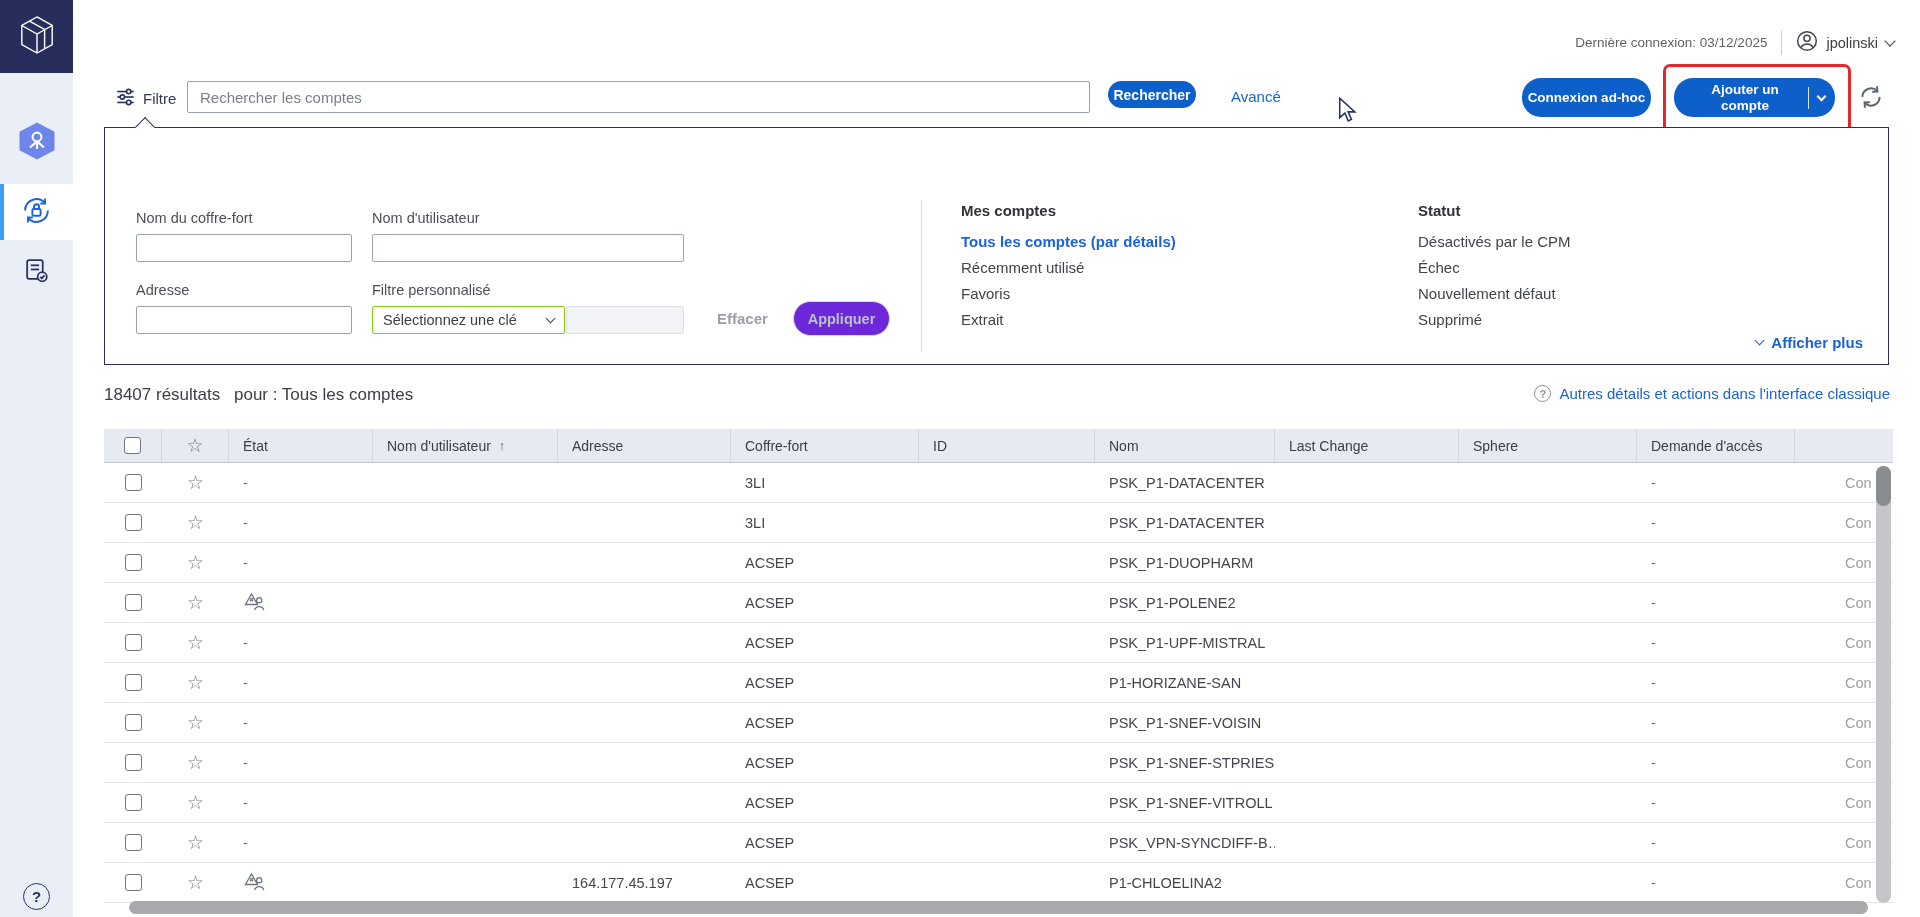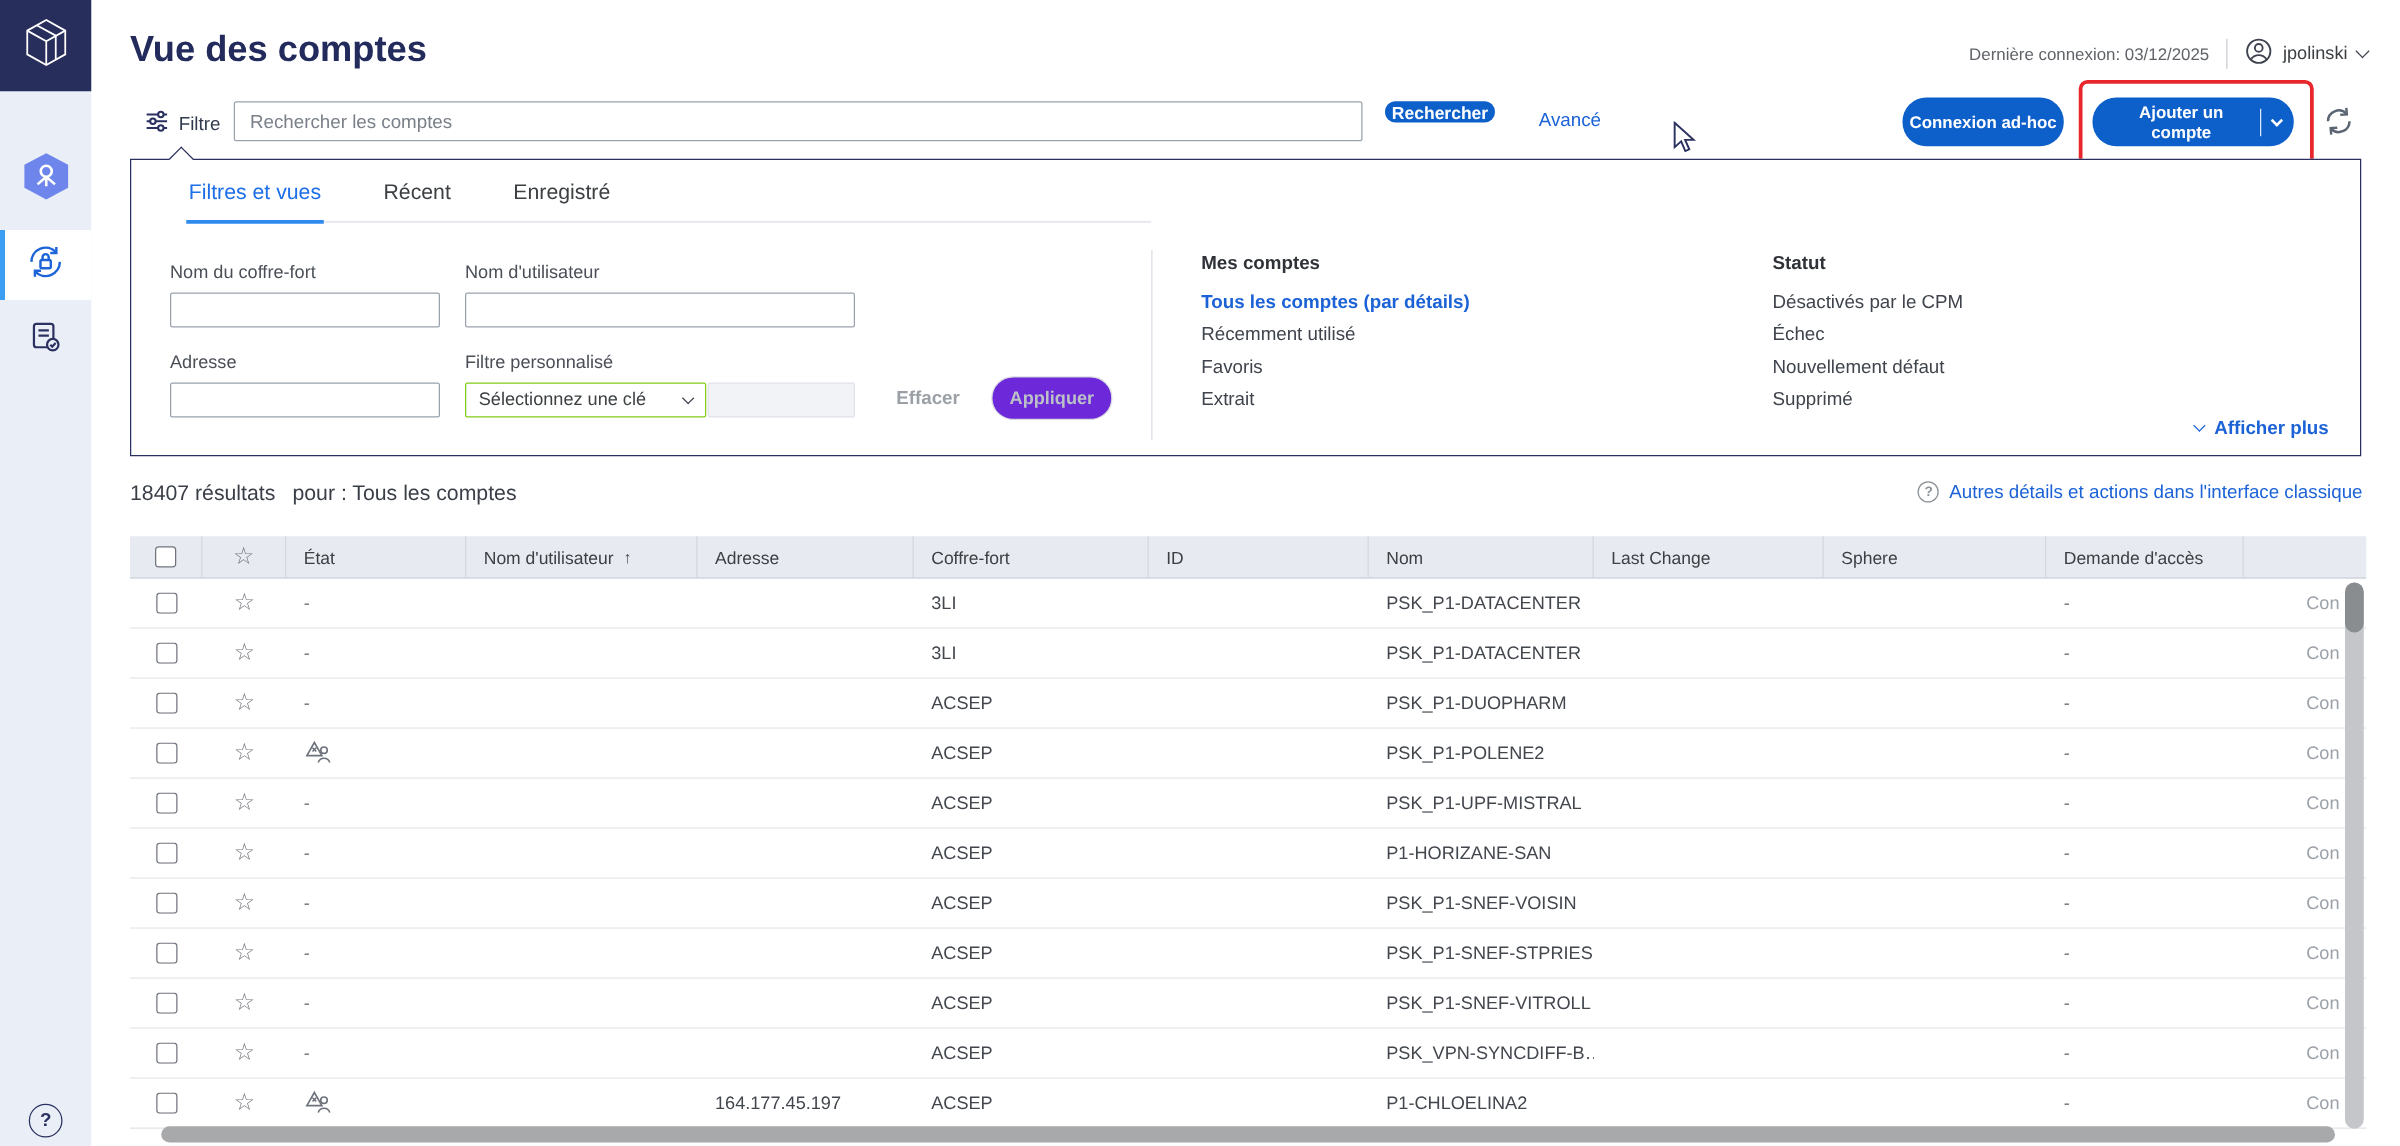--- a/index.html
+++ b/index.html
@@ -31,21 +31,21 @@
 
   
   .filter-btn { position:absolute; left:115px; top:87px; display:flex; align-items:center; gap:7px;
     font-size:15px; color:#323a4e; }
   .search-input { position:absolute; left:187px; top:81px; width:903px; height:32px;
     border:1px solid #9aa2ad; border-radius:2px; padding-left:12px; font-size:15px; color:#3c4043;
     font-family:inherit; outline:none; }
   .search-input::placeholder { color:#7a8089; }
   .btn-pill { background:#0d5fca; color:#fff; font-weight:bold; border:none; border-radius:19px;
     font-family:inherit; cursor:pointer; }
-  .search-btn { position:absolute; left:1108px; top:81px; width:88px; height:17px; font-size:14px; border-radius:17px; }
+  .search-btn { position:absolute; left:1108px; top:81px; width:88px; height:27px; font-size:14px; border-radius:17px; }
   .advanced-link { position:absolute; left:1231px; top:88px; font-size:15px; color:#1b62d6; }
   .adhoc-btn { position:absolute; left:1522px; top:78px; width:129px; height:39px; font-size:13.5px; line-height:1.15; }
   .add-btn { position:absolute; left:1674px; top:78px; width:161px; height:39px; display:flex; align-items:center; padding:0 10px 0 14px; }
   .add-btn .lbl { flex:1; font-size:13.5px; font-weight:bold; line-height:1.15; text-align:center; }
   .btn-sep { width:1px; height:22px; background:rgba(255,255,255,.85); margin:0 9px 0 6px; }
   .chev-w { width:7px; height:7px; border-right:2px solid #fff; border-bottom:2px solid #fff; transform:rotate(45deg); margin-top:-3px; }
   .red-box { position:absolute; left:1663px; top:64px; width:188px; height:74px;
     border:3.5px solid #e8272c; border-radius:7px; pointer-events:none; }
   .refresh-btn { position:absolute; left:1856px; top:83px; width:30px; height:30px; background:none; border:none; cursor:pointer; }
 
@@ -161,21 +161,20 @@
           <circle cx="18.5" cy="19" r="4.4" fill="#e9eef7"></circle>
           <polyline points="16.6 19 18.1 20.6 20.7 17.7"></polyline>
         </svg>
       </span>
     </div>
     <div class="side-item si-help">
       <span class="help-circle">?</span>
     </div>
   </div>
 
-  <div class="page-title">Vue des comptes</div>
   <div class="header-right">
     <span class="last-conn">Dernière connexion: 03/12/2025</span>
     <span class="hdr-divider"></span>
     <span class="user-chip">
       <span>
         <svg width="22" height="22" viewBox="0 0 22 22" fill="none" stroke="#3f4450" stroke-width="1.5">
           <circle cx="11" cy="11" r="9.3"></circle>
             <circle cx="11" cy="8.3" r="3.1"></circle>
           <path d="M4.9 17.3 a7.4 7.4 0 0 1 12.2 0"></path>
         </svg>
@@ -213,25 +212,20 @@
     <svg width="28" height="28" viewBox="0 0 26 26" fill="none" stroke="#5b6472" stroke-width="1.8">
       <path d="M5 13 a8 8 0 0 1 13.8 -5.5"></path>
         <polyline points="18.6 3 19 7.9 14.1 8.2"></polyline>
       <path d="M21 13 a8 8 0 0 1 -13.8 5.5"></path>
         <polyline points="7.4 23 7 18.1 11.9 17.8"></polyline>
     </svg>
   </button>
 
   <div class="filter-panel">
     <div class="panel-caret"></div>
-    <div class="tabs">
-      <span class="tab active">Filtres et vues</span>
-      <span class="tab">Récent</span>
-      <span class="tab">Enregistré</span>
-    </div>
 
     <label class="f-label" style="left:31px;top:82px">Nom du coffre-fort</label>
     <input class="f-input" style="left: 31px; top: 106px; width: 216px;">
     <label class="f-label" style="left:267px;top:82px">Nom d'utilisateur</label>
     <input class="f-input" style="left: 267px; top: 106px; width: 312px;">
     <label class="f-label" style="left:31px;top:154px">Adresse</label>
     <input class="f-input" style="left: 31px; top: 178px; width: 216px;">
     <label class="f-label" style="left:267px;top:154px">Filtre personnalisé</label>
     <div class="f-select" style="left:267px;top:178px;width:193px">
       <span>Sélectionnez une clé</span>

